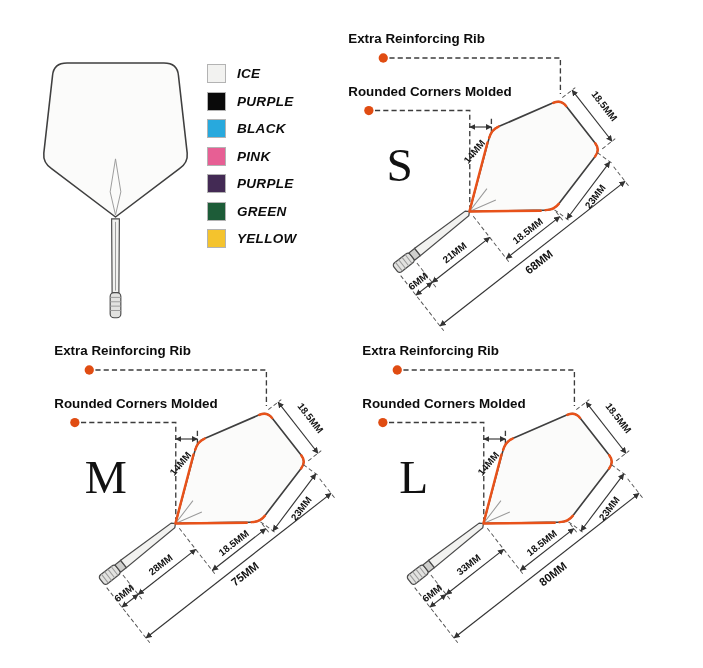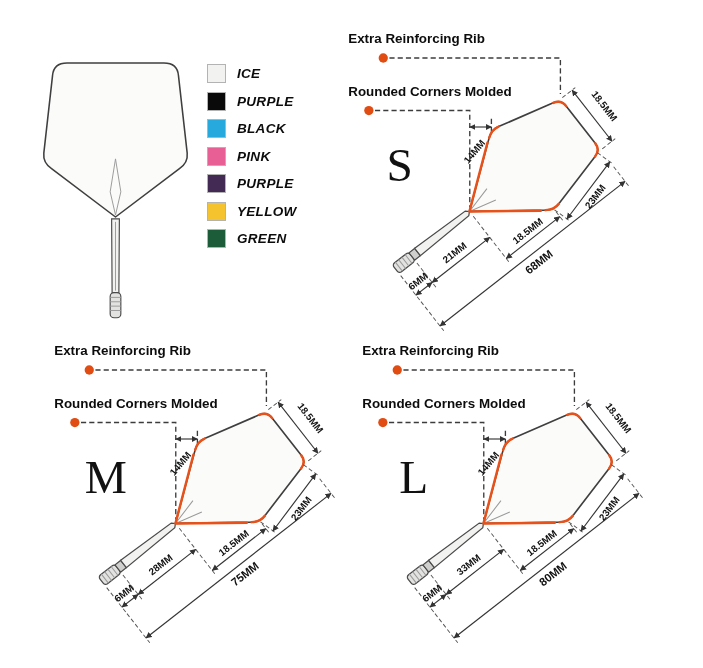--- a/index.html
+++ b/index.html
@@ -58,26 +58,26 @@
 </div>
       <div class="legend-row">
   <span class="swatch" style="background: rgb(231, 95, 148);"></span>
         <span class="legend-label">PINK</span>
 </div>
       <div class="legend-row">
   <span class="swatch" style="background: rgb(67, 42, 84);"></span>
         <span class="legend-label">PURPLE</span>
 </div>
       <div class="legend-row">
+  <span class="swatch" style="background: rgb(29, 92, 56);"></span>
+        <span class="legend-label">GREEN</span>
+</div>
+      <div class="legend-row">
   <span class="swatch" style="background: rgb(244, 195, 45);"></span>
         <span class="legend-label">YELLOW</span>
-</div>
-      <div class="legend-row">
-  <span class="swatch" style="background: rgb(29, 92, 56);"></span>
-        <span class="legend-label">GREEN</span>
 </div>
     </div>
 
   <div class="abs size-slot" style="left:342px;top:24px">
   <svg width="340" height="309" viewBox="0 0 330 300">
     <defs>
       <marker id="ah" markerWidth="7" markerHeight="7" refX="5.5" refY="3" orient="auto-start-reverse" markerUnits="userSpaceOnUse">
         <path d="M0,0 L6,3 L0,6 Z" fill="#333"></path>
       </marker>
     </defs>

